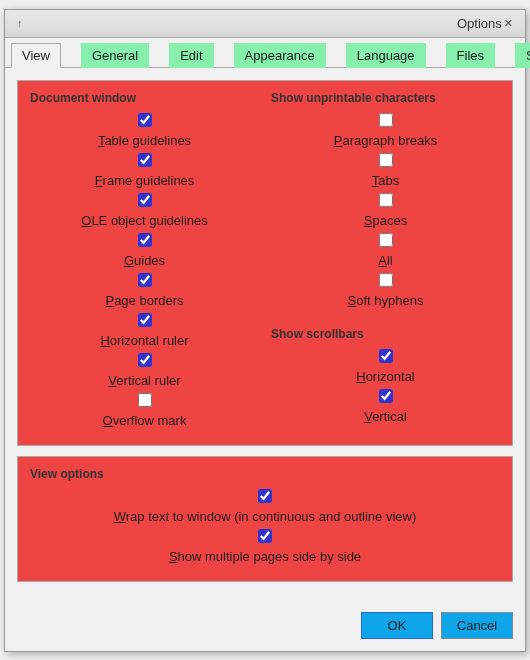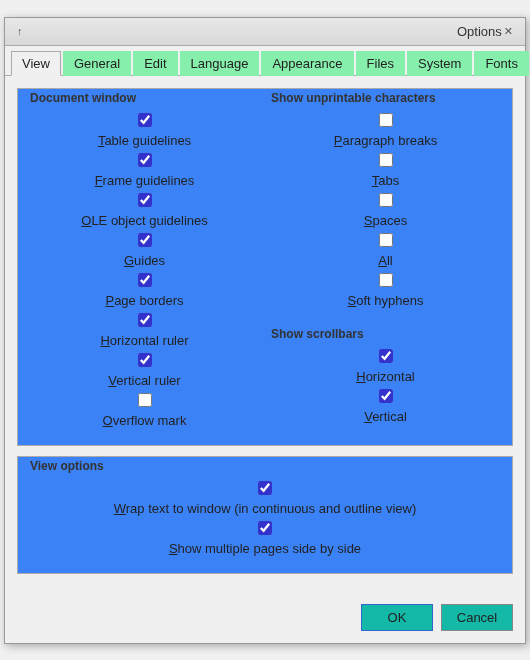--- a/index.html
+++ b/index.html
@@ -43,21 +43,21 @@
       background: none;
       border: none;
       cursor: pointer;
       padding: 0 2px;
     }
     .tabs {
       display: flex;
       background: #f0f0f0;
       border-bottom: 1px solid #aaa;
       padding: 4px 6px 0 6px;
-      gap: 2px;
+      gap: 20px;
     }
     .tab {
       padding: 4px 10px;
       font-size: 13px;
       cursor: pointer;
       border: 1px solid transparent;
       border-bottom: none;
       background: #86efac;
       color: #222;
       position: relative;
@@ -68,23 +68,23 @@
       border-color: #aaa;
       border-bottom: 1px solid #f0f0f0;
       font-weight: normal;
       z-index: 1;
     }
     .content {
       padding: 12px;
     }
     .section {
       border: 1px solid #aaa;
-      background: #3b82f6;
+      background: #ef4444;
       margin-bottom: 10px;
-      padding: 2px 12px 12px 12px;
+      padding: 10px 12px 12px 12px;
     }
     .section-title {
       font-size: 12px;
       font-weight: bold;
       color: #333;
       margin-bottom: 8px;
     }
     .two-col {
       display: flex;
       gap: 12px;
@@ -119,21 +119,21 @@
       display: flex;
       justify-content: flex-end;
       gap: 8px;
       padding: 8px 12px 12px 12px;
     }
     .btn {
       min-width: 72px;
       padding: 5px 14px;
       font-size: 13px;
       border: 1px solid #888;
-      background: #14b8a6;
+      background: #0ea5e9;
       cursor: pointer;
       color: #222;
     }
     .btn.ok {
       border-color: #3366cc;
     }
   </style>
 </head>
 <body>
 
@@ -146,22 +146,22 @@
     <div class="titlebar-title">Options</div>
     <div class="titlebar-controls">
       <button class="titlebar-btn">✕</button>
     </div>
   </div>
 
   <div class="tabs">
     <div class="tab active">View</div>
     <div class="tab">General</div>
     <div class="tab">Edit</div>
+    <div class="tab">Appearance</div>
     <div class="tab">Language</div>
-    <div class="tab">Appearance</div>
     <div class="tab">Files</div>
     <div class="tab">System</div>
     <div class="tab">Fonts</div>
   </div>
 
   <div class="content">
 
     <div class="section">
       <div class="two-col">
 

